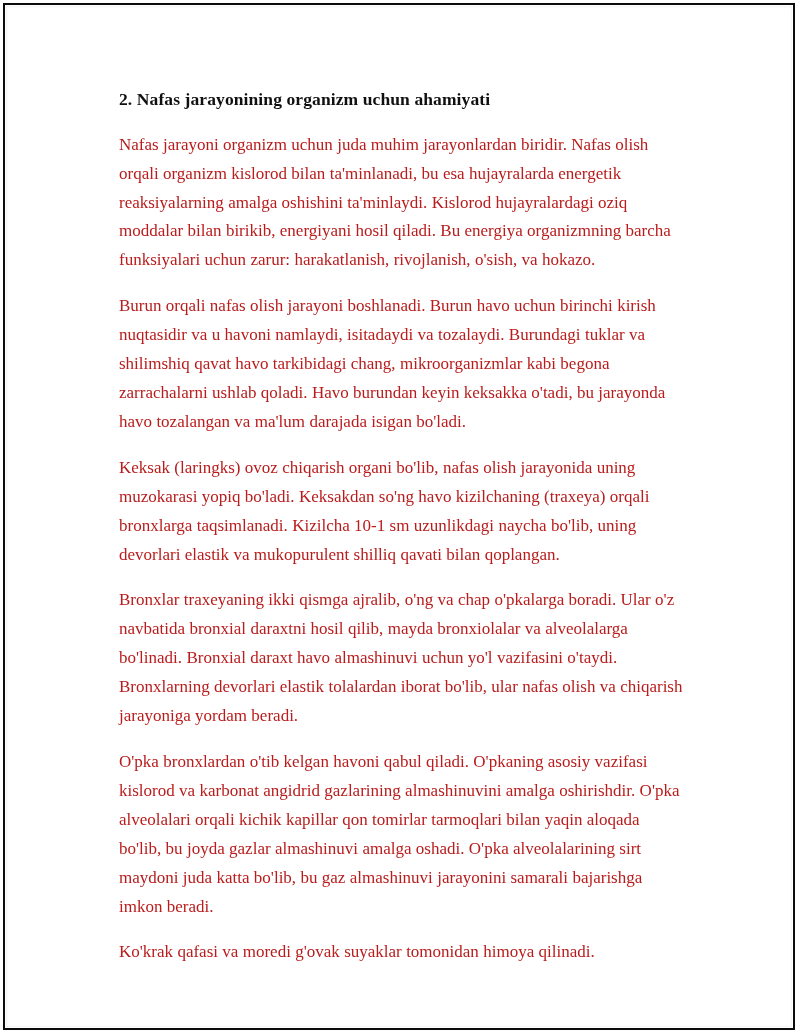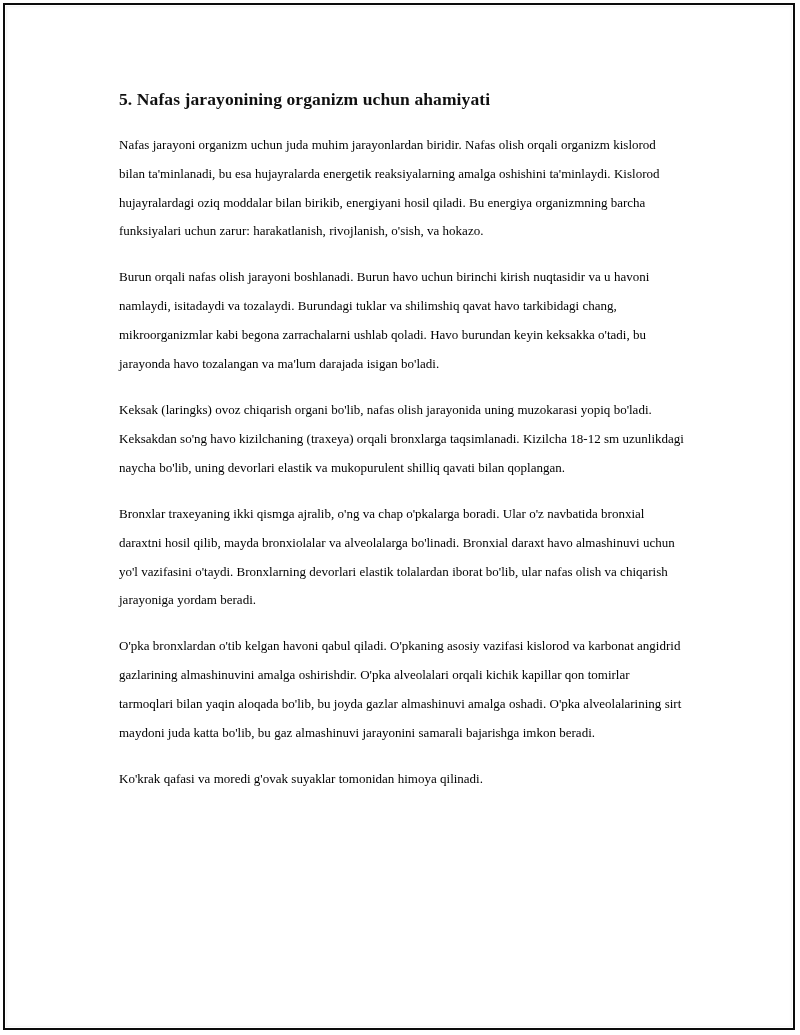--- a/index.html
+++ b/index.html
@@ -38,46 +38,46 @@
   .doc-heading {
     font-size: 17.5px;
     font-weight: bold;
     color: #101010;
     letter-spacing: 0.1px;
     margin: 0 0 20px 0;
     line-height: 1.3;
   }
 
   .doc-paragraph {
-    font-size: 13px;
-    color: #000000;
+    font-size: 17px;
+    color: #b91c1c;
     line-height: 28.9px;
     margin: 0 0 17px 0;
     text-align: left;
     word-spacing: 0.1px;
   }
 
   .doc-paragraph:last-child {
     margin-bottom: 0;
     margin-top: 8px;
   }
 </style>
 </head>
 <body>
 
 <div class="page-frame">
   <div class="page-content">
 
-    <h1 class="doc-heading">5. Nafas jarayonining organizm uchun ahamiyati</h1>
+    <h1 class="doc-heading">2. Nafas jarayonining organizm uchun ahamiyati</h1>
 
     <p class="doc-paragraph">Nafas jarayoni organizm uchun juda muhim jarayonlardan biridir. Nafas olish orqali organizm kislorod bilan ta'minlanadi, bu esa hujayralarda energetik reaksiyalarning amalga oshishini ta'minlaydi. Kislorod hujayralardagi oziq moddalar bilan birikib, energiyani hosil qiladi. Bu energiya organizmning barcha funksiyalari uchun zarur: harakatlanish, rivojlanish, o'sish, va hokazo.</p>
 
     <p class="doc-paragraph">Burun orqali nafas olish jarayoni boshlanadi. Burun havo uchun birinchi kirish nuqtasidir va u havoni namlaydi, isitadaydi va tozalaydi. Burundagi tuklar va shilimshiq qavat havo tarkibidagi chang, mikroorganizmlar kabi begona zarrachalarni ushlab qoladi. Havo burundan keyin keksakka o'tadi, bu jarayonda havo tozalangan va ma'lum darajada isigan bo'ladi.</p>
 
-    <p class="doc-paragraph">Keksak (laringks) ovoz chiqarish organi bo'lib, nafas olish jarayonida uning muzokarasi yopiq bo'ladi. Keksakdan so'ng havo kizilchaning (traxeya) orqali bronxlarga taqsimlanadi. Kizilcha 18-12 sm uzunlikdagi naycha bo'lib, uning devorlari elastik va mukopurulent shilliq qavati bilan qoplangan.</p>
+    <p class="doc-paragraph">Keksak (laringks) ovoz chiqarish organi bo'lib, nafas olish jarayonida uning muzokarasi yopiq bo'ladi. Keksakdan so'ng havo kizilchaning (traxeya) orqali bronxlarga taqsimlanadi. Kizilcha 10-1 sm uzunlikdagi naycha bo'lib, uning devorlari elastik va mukopurulent shilliq qavati bilan qoplangan.</p>
 
     <p class="doc-paragraph">Bronxlar traxeyaning ikki qismga ajralib, o'ng va chap o'pkalarga boradi. Ular o'z navbatida bronxial daraxtni hosil qilib, mayda bronxiolalar va alveolalarga bo'linadi. Bronxial daraxt havo almashinuvi uchun yo'l vazifasini o'taydi. Bronxlarning devorlari elastik tolalardan iborat bo'lib, ular nafas olish va chiqarish jarayoniga yordam beradi.</p>
 
     <p class="doc-paragraph">O'pka bronxlardan o'tib kelgan havoni qabul qiladi. O'pkaning asosiy vazifasi kislorod va karbonat angidrid gazlarining almashinuvini amalga oshirishdir. O'pka alveolalari orqali kichik kapillar qon tomirlar tarmoqlari bilan yaqin aloqada bo'lib, bu joyda gazlar almashinuvi amalga oshadi. O'pka alveolalarining sirt maydoni juda katta bo'lib, bu gaz almashinuvi jarayonini samarali bajarishga imkon beradi.</p>
 
     <p class="doc-paragraph">Ko'krak qafasi va moredi g'ovak suyaklar tomonidan himoya qilinadi.</p>
 
   </div>
 </div>
 

